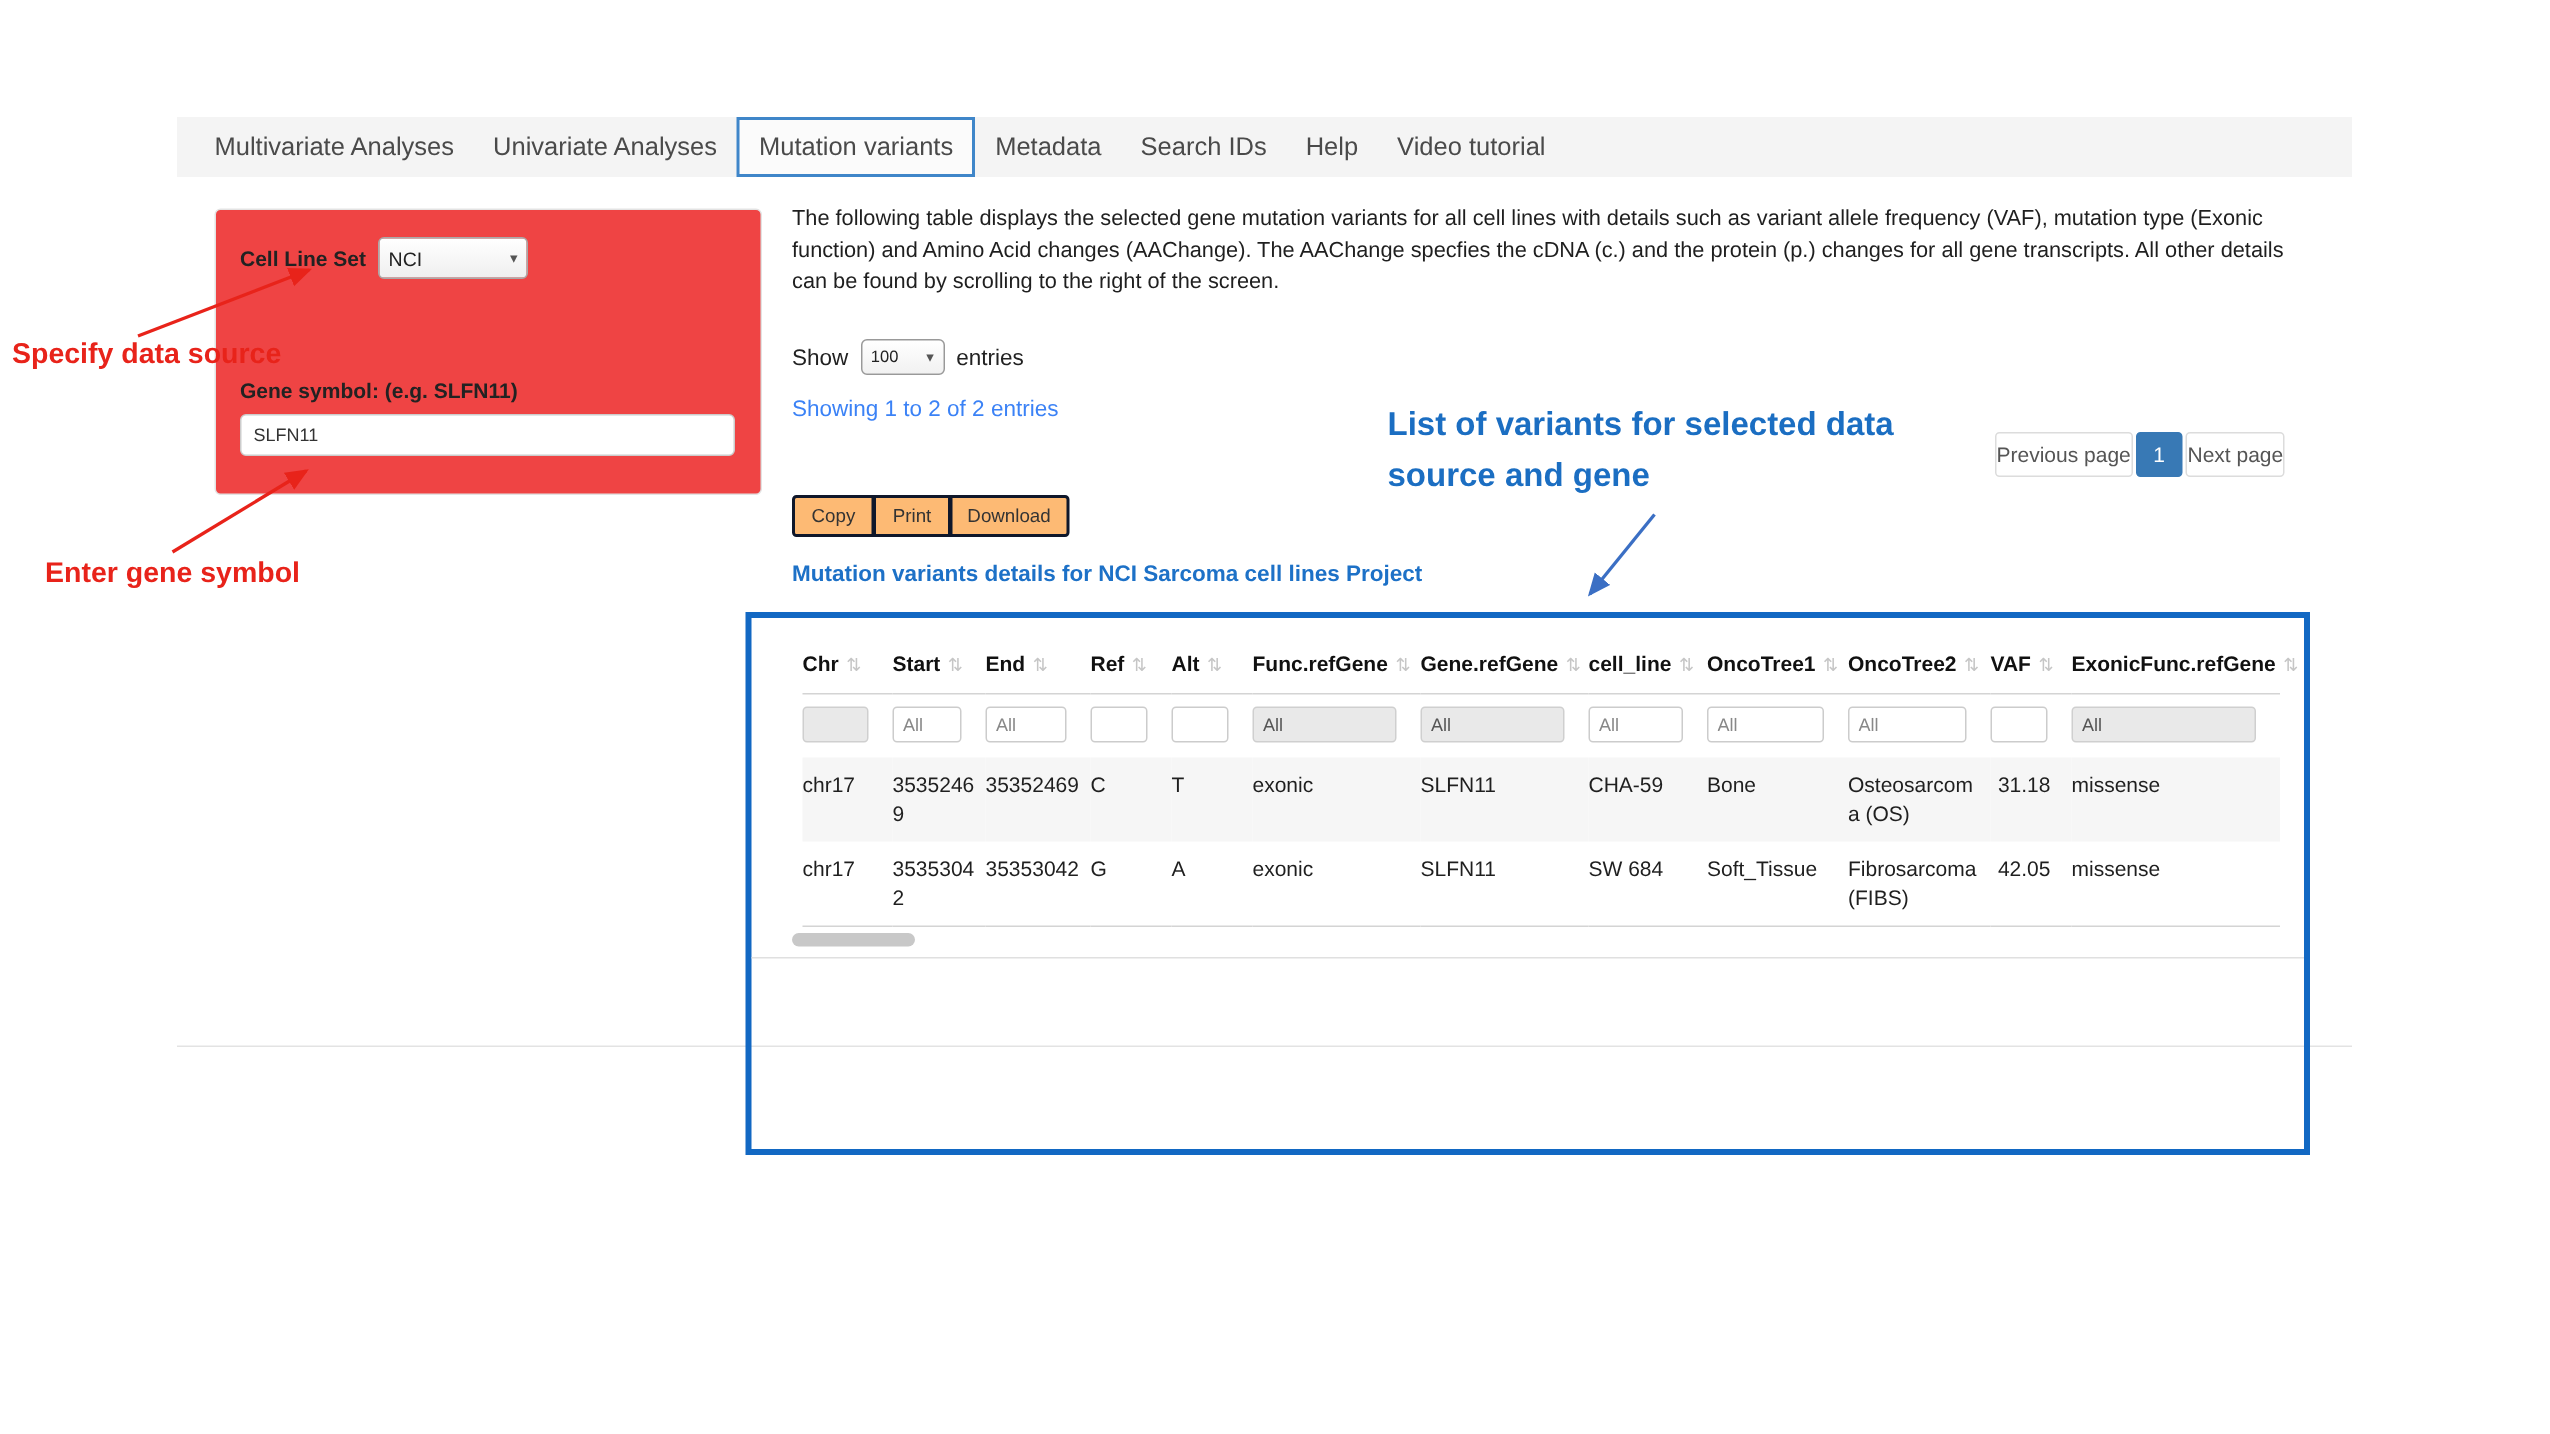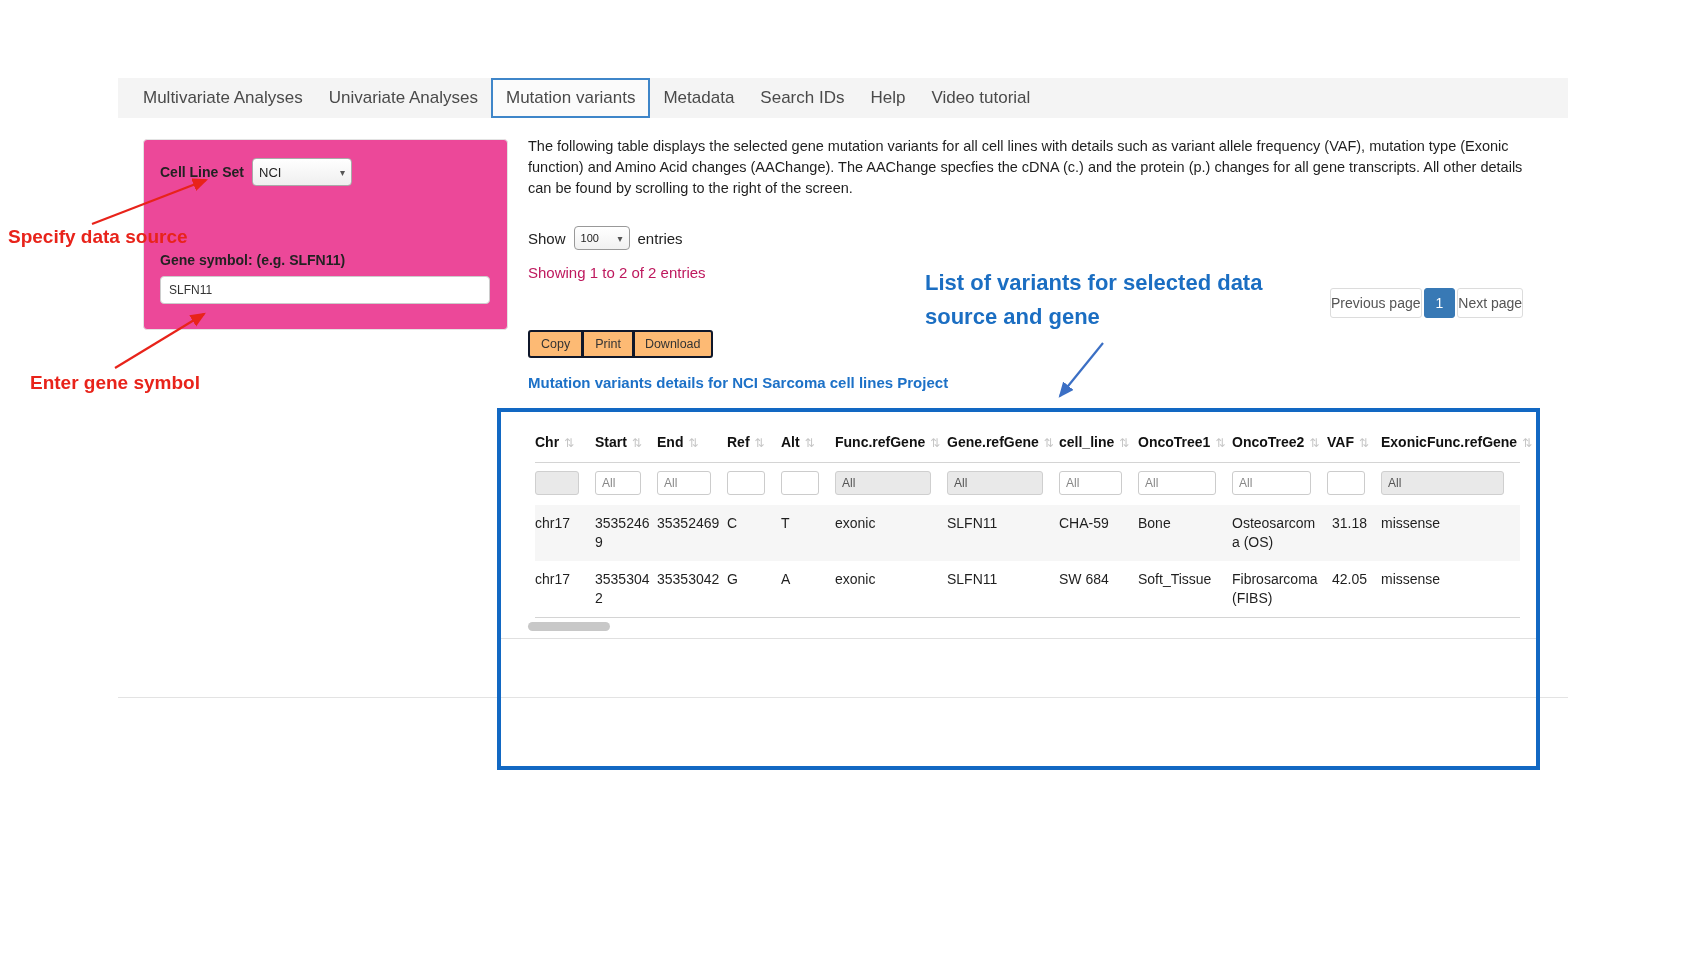--- a/index.html
+++ b/index.html
@@ -19,21 +19,21 @@
     padding: 0 13px; height: 40px; line-height: 40px; font-size: 17px;
     color: #4a4a4a; white-space: nowrap; cursor: pointer;
   }
   .tab.active {
     border: 2px solid #3f86c9; background: #fbfbfb; line-height: 36px;
   }
 
   
   .panel {
     position: absolute; left: 143px; top: 139px; width: 365px; height: 191px;
-    background: #ec4899; border: 1px solid #e3e3e3; border-radius: 4px;
+    background: #ef4444; border: 1px solid #e3e3e3; border-radius: 4px;
   }
   .bold-label { font-weight: bold; font-size: 14px; color: #222; }
   .cls-row { position: absolute; left: 16px; top: 18px; display: flex; align-items: center; gap: 8px; }
   .select-box {
     min-width: 100px; height: 22px; border: 1px solid #a9a9a9; border-radius: 4px;
     background: linear-gradient(#ffffff, #efefef);
     display: inline-flex; align-items: center; justify-content: space-between;
     padding: 13px 6px; font-size: 13px; color: #222; cursor: pointer;
   }
   .chevron { font-size: 10px; color: #555; margin-left: 6px; }
@@ -68,21 +68,21 @@
   .show-row {
     position: absolute; left: 528px; top: 226px; display: flex; align-items: center;
     gap: 8px; font-size: 15px; color: #222;
   }
   .show-select {
     min-width: 56px; height: 24px; border: 1px solid #999; border-radius: 4px;
     background: linear-gradient(#ffffff, #f1f1f1);
     display: inline-flex; align-items: center; justify-content: space-between;
     padding: 0 6px; font-size: 11px; color: #222; cursor: pointer;
   }
-  .showing-text { position: absolute; left: 528px; top: 264px; font-size: 15px; color: #be185d; }
+  .showing-text { position: absolute; left: 528px; top: 264px; font-size: 15px; color: #3b82f6; }
 
   .dt-buttons { position: absolute; left: 528px; top: 330px; display: flex; }
   .dt-btn {
     border: 2px solid #0f172a; background: #fdba74; color: #333;
     font-size: 12.5px; padding: 5px 11px; margin-left: -1px; cursor: pointer;
     font-family: "Liberation Sans", sans-serif;
   }
   .dt-btn:first-child { border-radius: 3px 0 0 3px; margin-left: 0; }
   .dt-btn:last-child { border-radius: 0 3px 3px 0; padding-left: 10px; }
 

